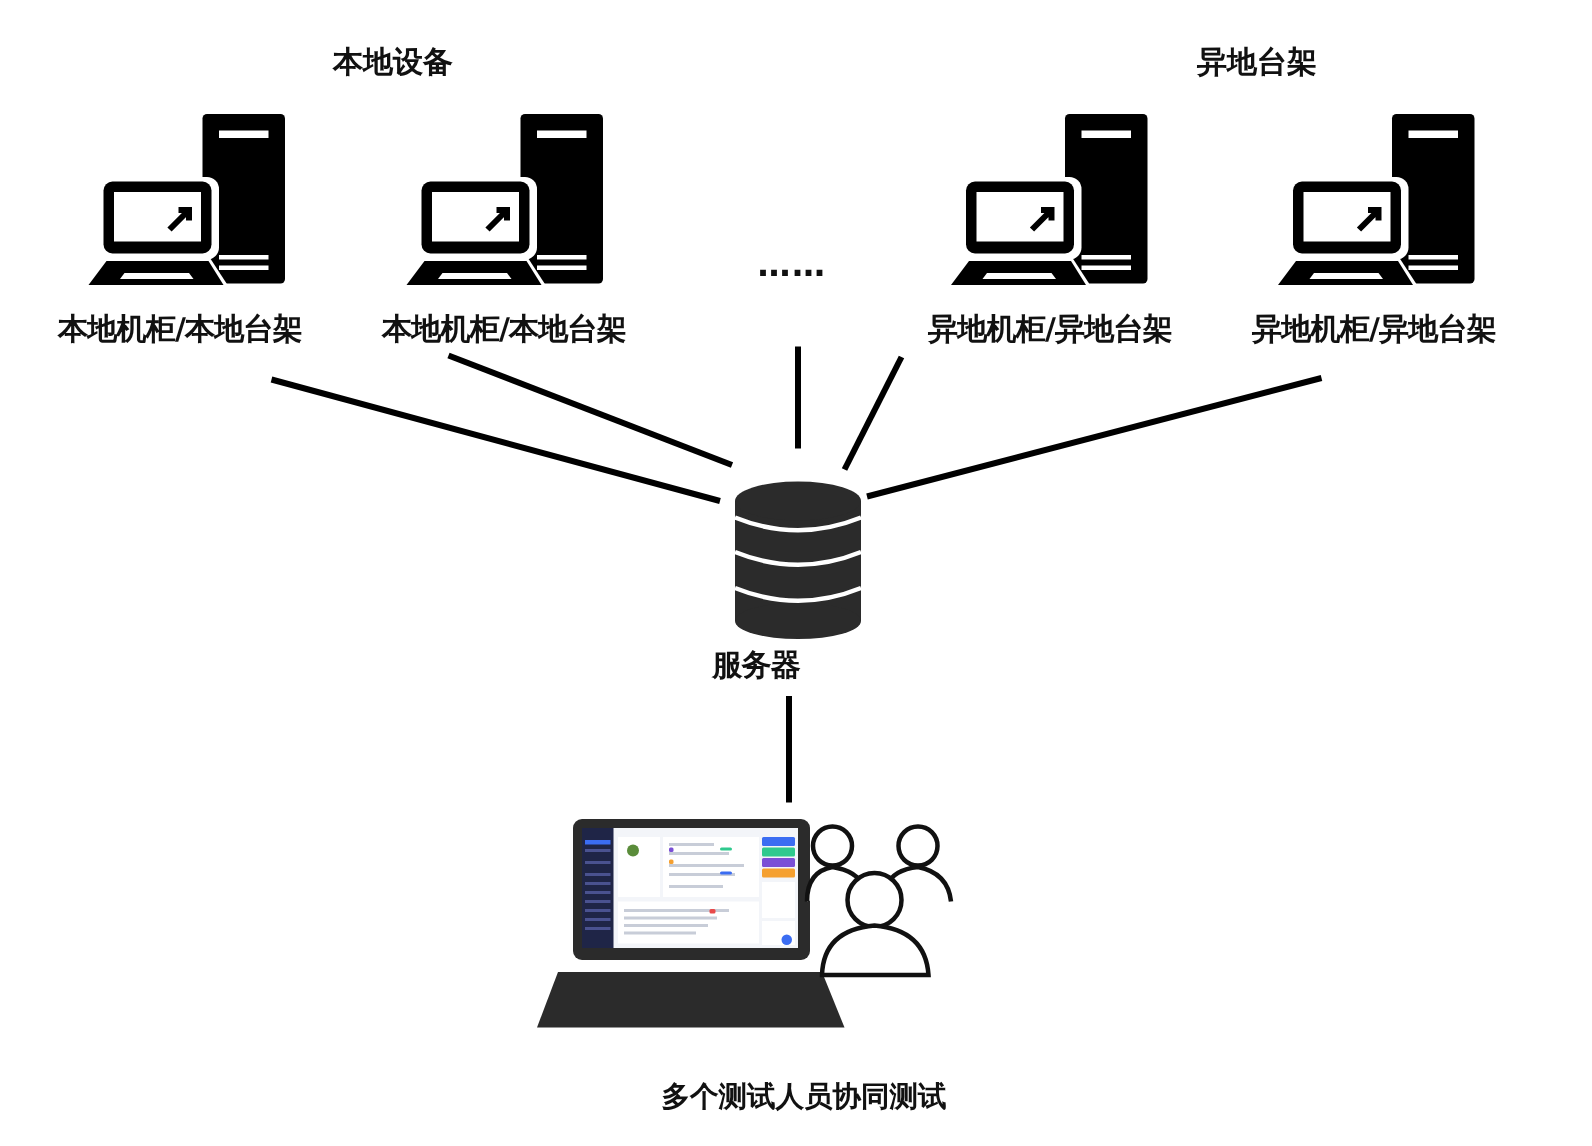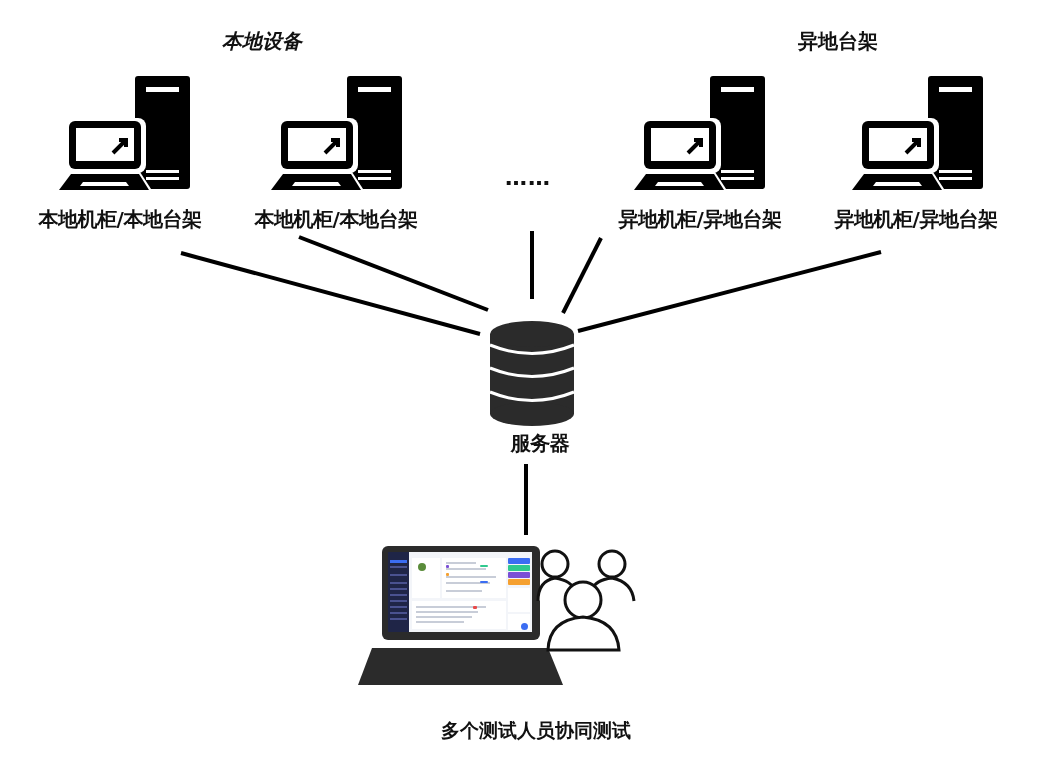--- a/index.html
+++ b/index.html
@@ -19,21 +19,21 @@
     .screen .side .nav.active { background: #3b6df2; height: 3px; }
     .screen .panel { position: absolute; background: #ffffff; }
     .screen .bar { position: absolute; height: 1.5px; background: #c8cdd8; }
     .screen .qbtn { position: absolute; left: 120px; width: 22px; height: 6px; border-radius: 1px; }
     .screen .fab { position: absolute; left: 133px; top: 71px; width: 7px; height: 7px; border-radius: 50%; background: #3b6df2; }
     .screen .dot { position: absolute; width: 3px; height: 3px; border-radius: 1px; }
   </style>
 </head>
 <body>
 
-<div class="abs group-title" style="left:202px; top:28px; width:120px;font-style:italic;">本地设备</div>
+<div class="abs group-title" style="left:202px; top:28px; width:120px;">本地设备</div>
 <div class="abs group-title" style="left:778px; top:28px; width:120px;">异地台架</div>
 
 <svg class="overlay" width="1061" height="764">
   <g stroke="#000" stroke-width="4" stroke-linecap="butt">
     <line x1="181" y1="253" x2="480" y2="334"></line>
     <line x1="299" y1="237" x2="488" y2="310"></line>
     <line x1="532" y1="231" x2="532" y2="299"></line>
     <line x1="601" y1="238" x2="563" y2="313"></line>
     <line x1="881" y1="252" x2="578" y2="331"></line>
     <line x1="526" y1="464" x2="526" y2="535"></line>
@@ -159,15 +159,15 @@
   <polygon points="27,108 70,108 73,112 24,112" fill="#fff"></polygon>
 </svg>
 
 <div class="abs node-label" style="left:20px; top:206px; width:200px;">本地机柜/本地台架</div>
 <div class="abs node-label" style="left:236px; top:206px; width:200px;">本地机柜/本地台架</div>
 <div class="abs node-label" style="left:600px; top:206px; width:200px;">异地机柜/异地台架</div>
 <div class="abs node-label" style="left:816px; top:206px; width:200px;">异地机柜/异地台架</div>
 
 <div class="abs ellipsis" style="left:505px; top:167px;">……</div>
 
-<div class="abs node-label" style="left:480px; top:430px; width:120px;">服务器</div>
+<div class="abs node-label" style="left:444px; top:430px; width:120px;">服务器</div>
 
 <div class="abs caption" style="left:396px; top:718px; width:280px;">多个测试人员协同测试</div>
 
 </body></html>

